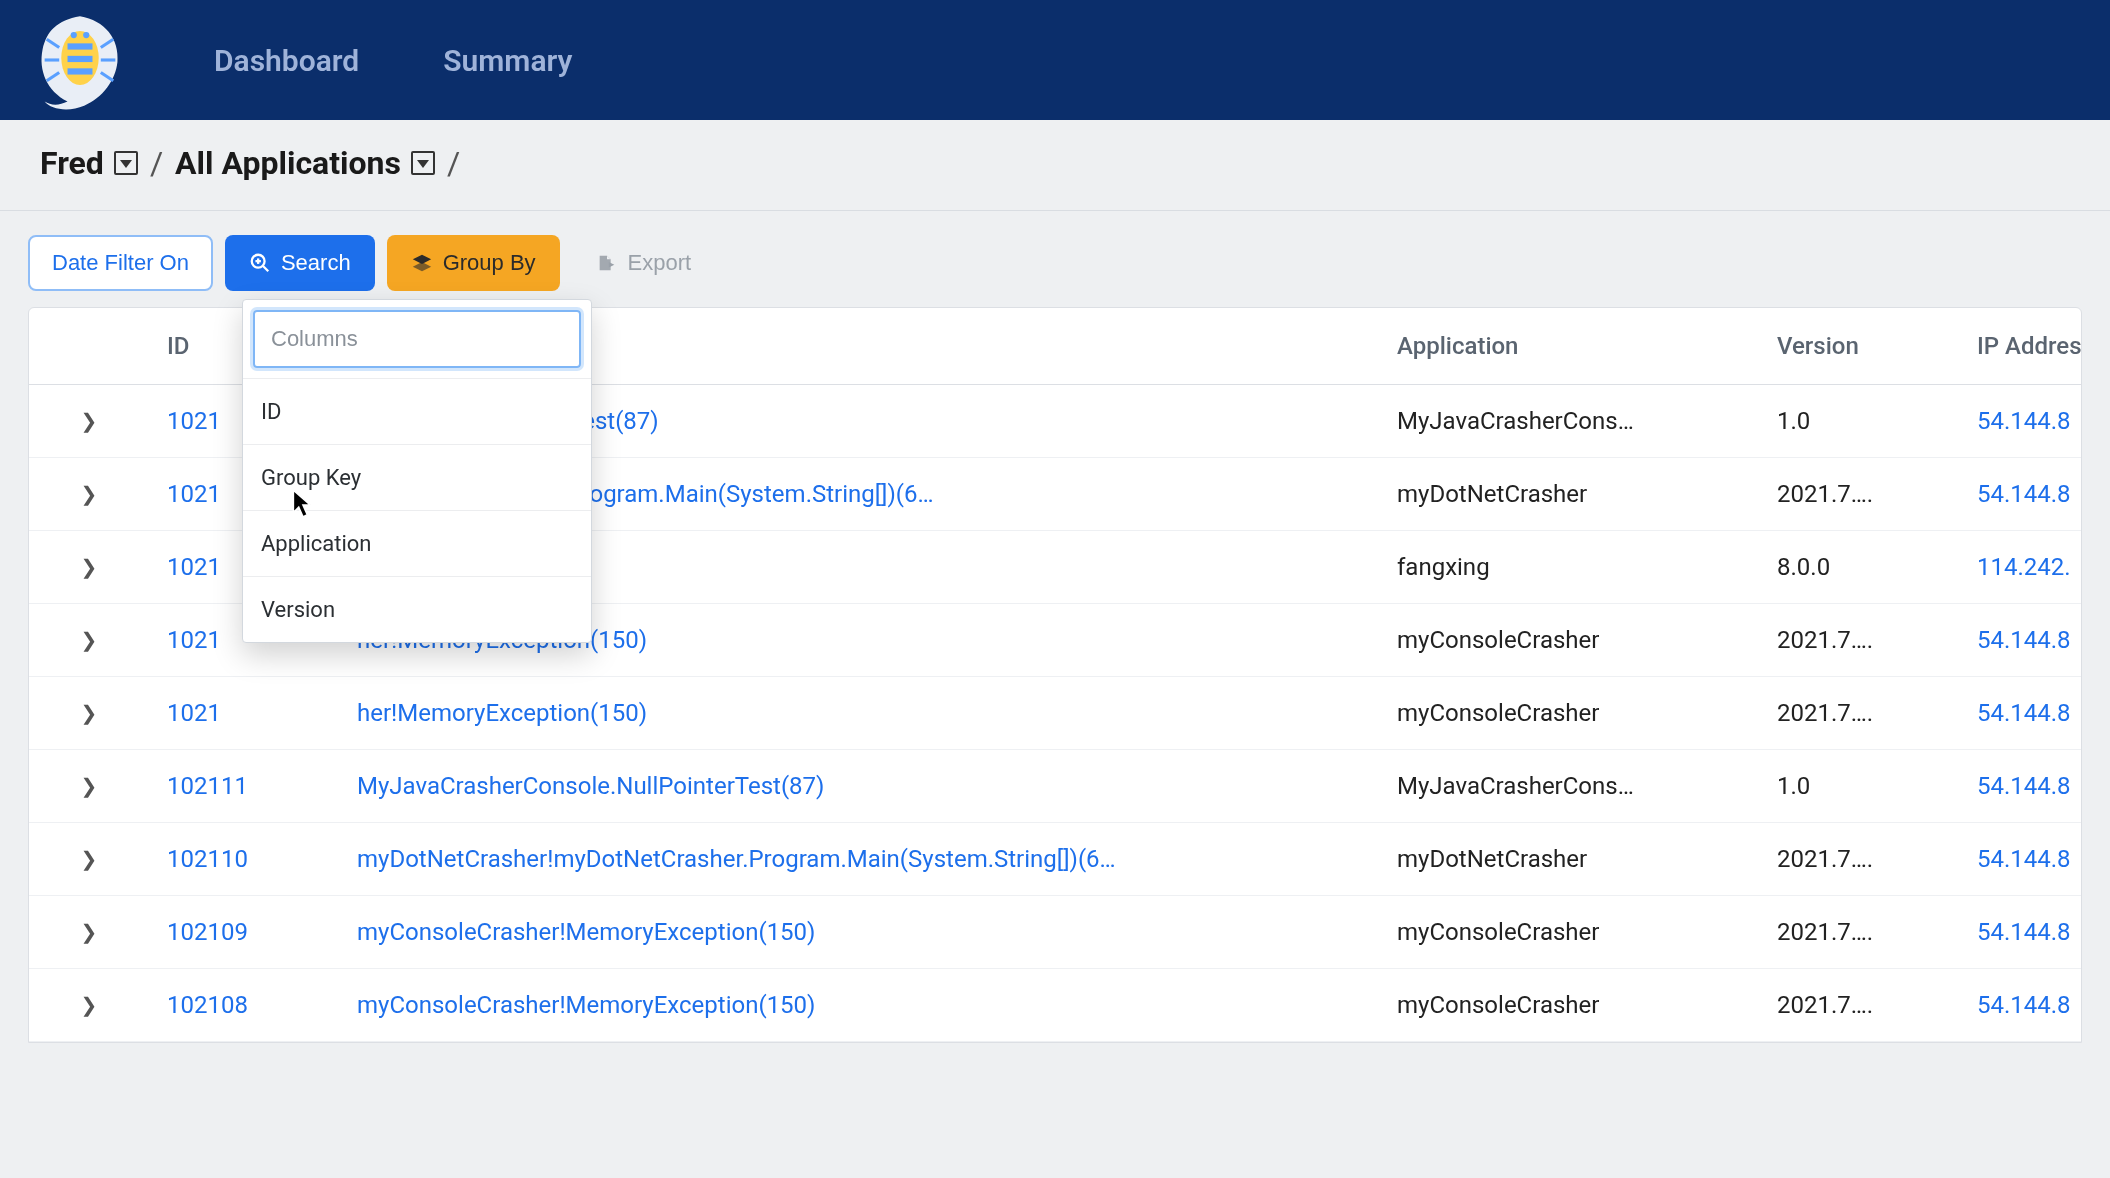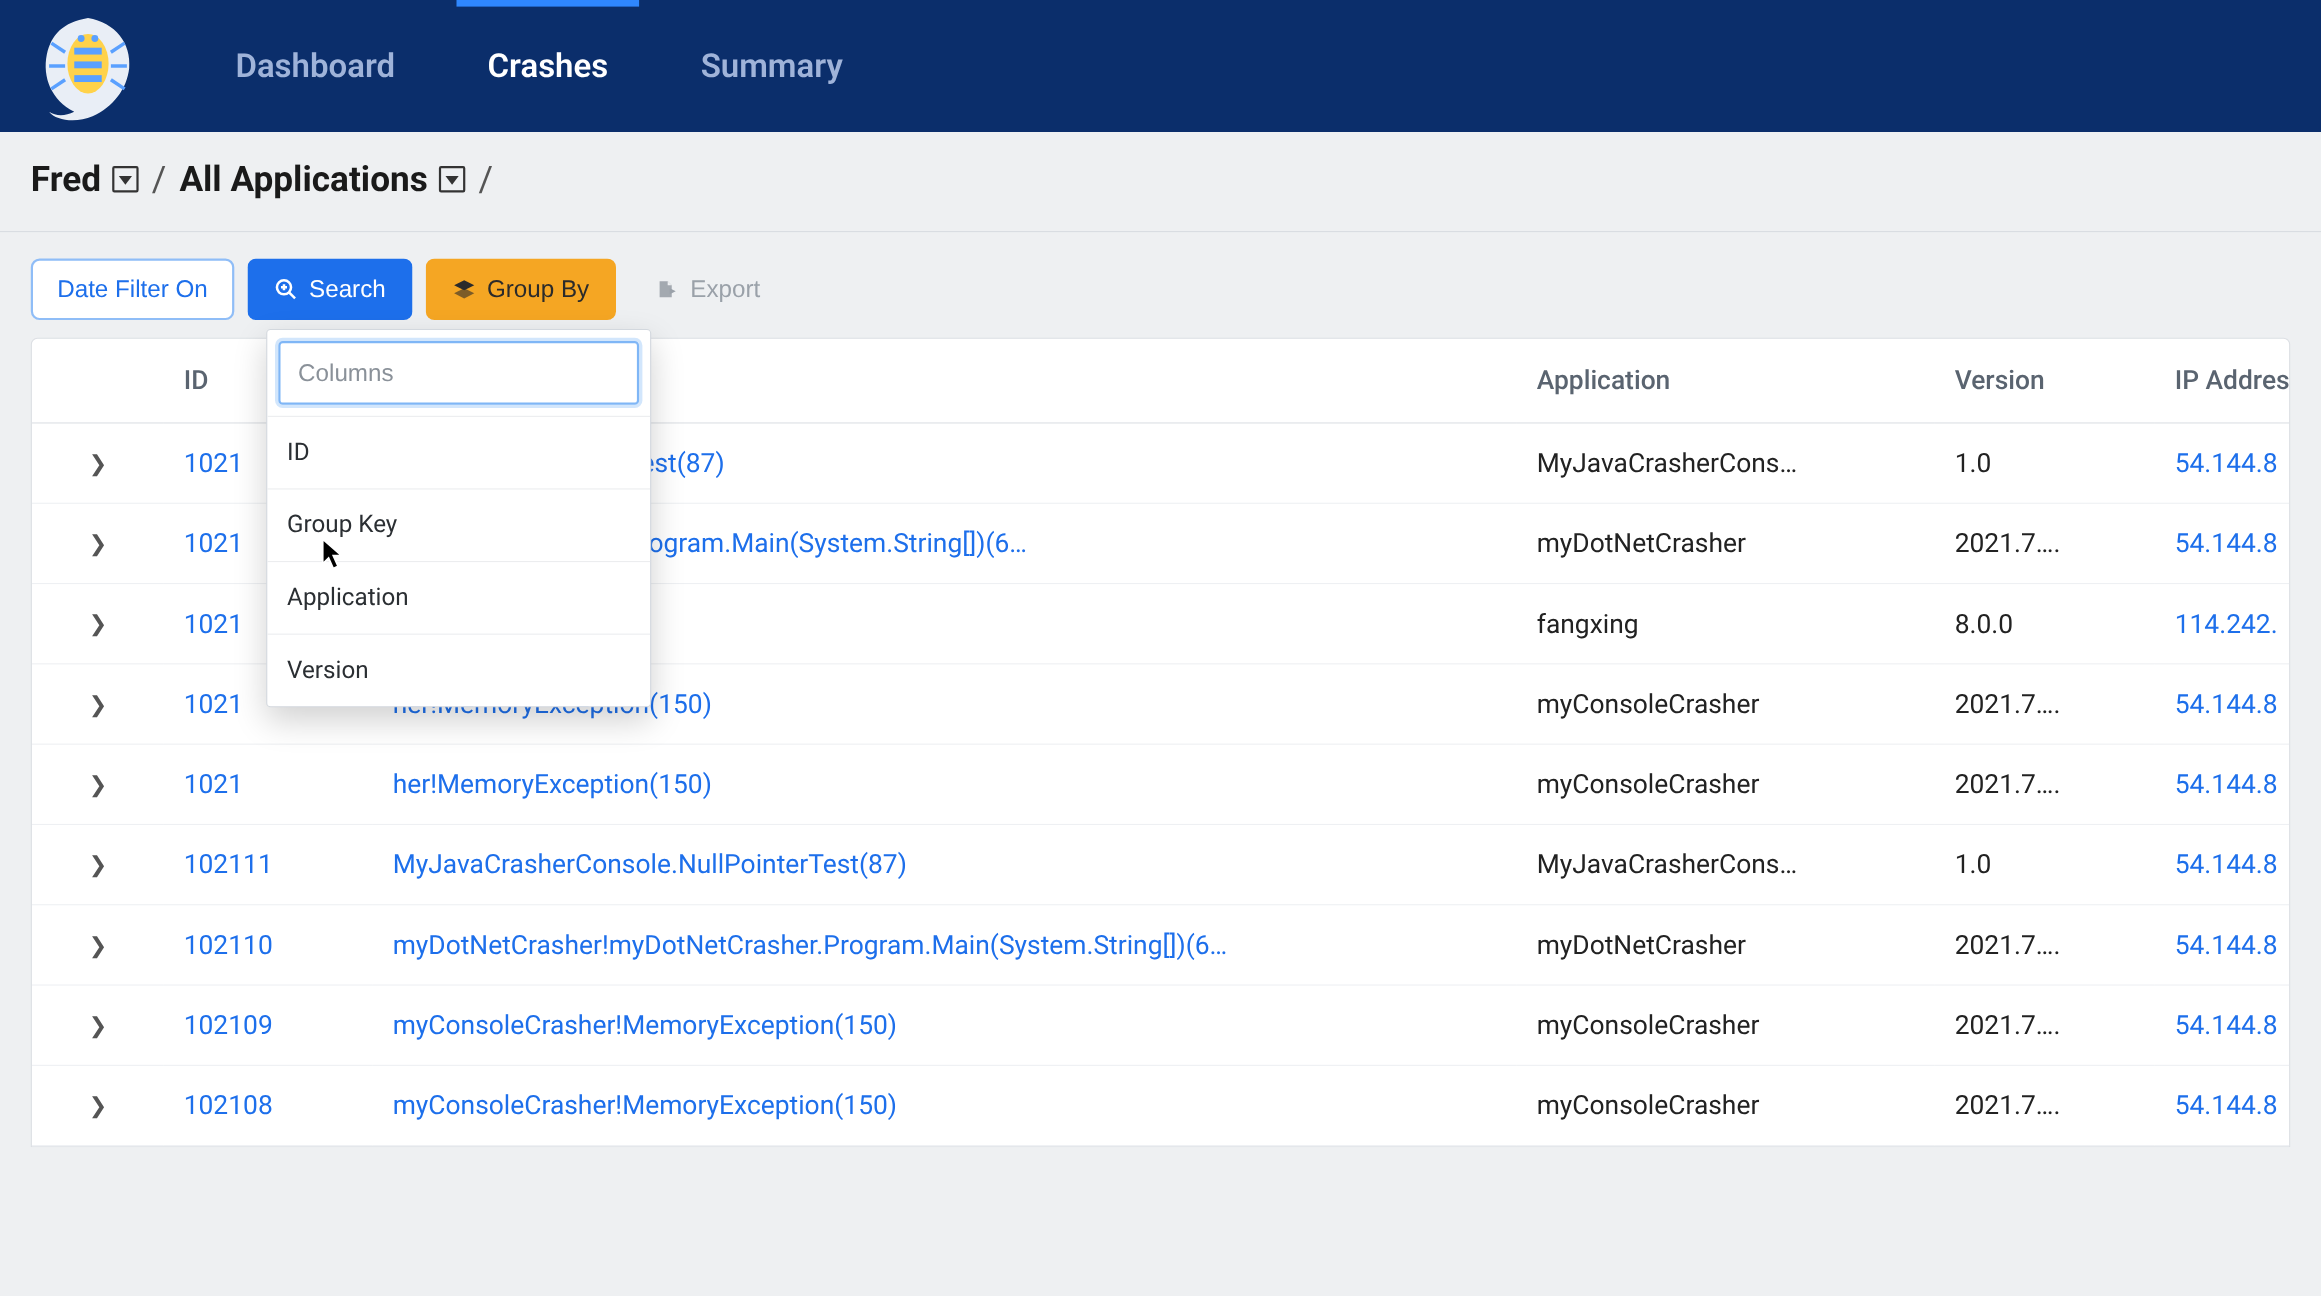--- a/index.html
+++ b/index.html
@@ -37,21 +37,21 @@
   .navlink.active { color: #ffffff; }
   .navlink.active::before {
     content: "";
     position: absolute;
     top: 0; left: 14px; right: 14px;
     height: 6px;
     background: #2f87ff;
   }
   .breadcrumb {
     background: #eef0f2;
-    padding: 24px 28px 28px 28px;
+    padding: 24px 28px 28px 40px;
     border-bottom: 1px solid #d9dde2;
     display: flex;
     align-items: center;
     font-size: 32px;
     font-weight: 700;
     color: #1a1a1a;
   }
   .bc-part { display: flex; align-items: center; }
   .bc-caret {
     display: inline-flex; align-items:center; justify-content:center;
@@ -199,21 +199,20 @@
       <circle cx="56" cy="26" r="3" fill="#5aa0ff"></circle>
       <line x1="30" y1="38" x2="18" y2="30" stroke="#5aa0ff" stroke-width="3"></line>
       <line x1="30" y1="50" x2="16" y2="50" stroke="#5aa0ff" stroke-width="3"></line>
       <line x1="30" y1="62" x2="18" y2="70" stroke="#5aa0ff" stroke-width="3"></line>
       <line x1="70" y1="38" x2="82" y2="30" stroke="#5aa0ff" stroke-width="3"></line>
       <line x1="70" y1="50" x2="84" y2="50" stroke="#5aa0ff" stroke-width="3"></line>
       <line x1="70" y1="62" x2="82" y2="70" stroke="#5aa0ff" stroke-width="3"></line>
     </svg>
   </div>
   <div class="navlink">Dashboard</div>
-  <div class="navlink active">Crashes</div>
   <div class="navlink">Summary</div>
 </div>
 
 <div class="breadcrumb">
   <span class="bc-part">
     <span>Fred</span>
     <span class="bc-caret"></span>
   </span>
   <span class="bc-sep">/</span>
   <span class="bc-part">

